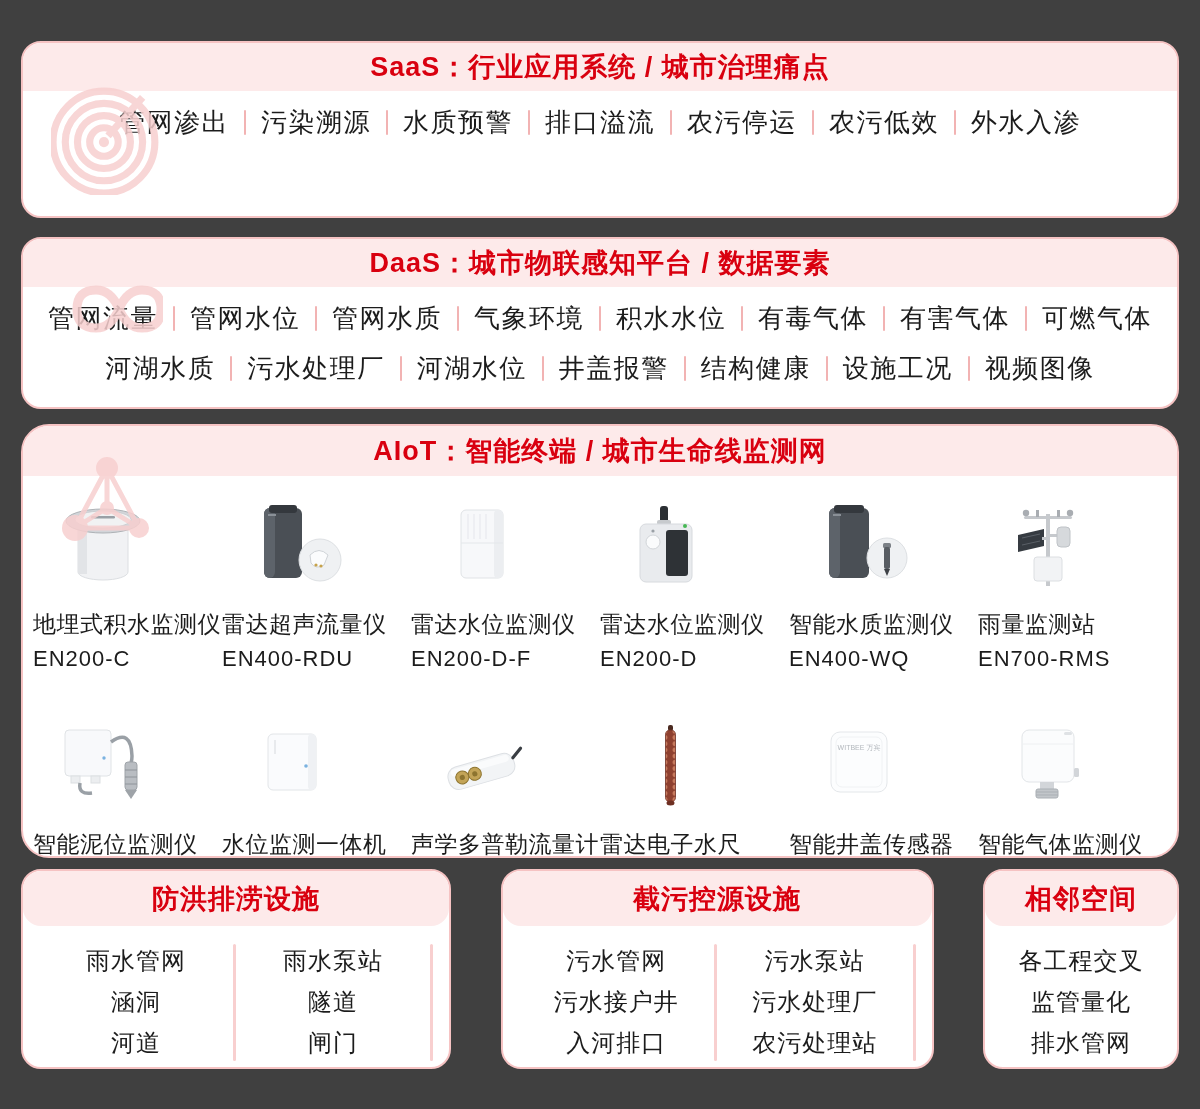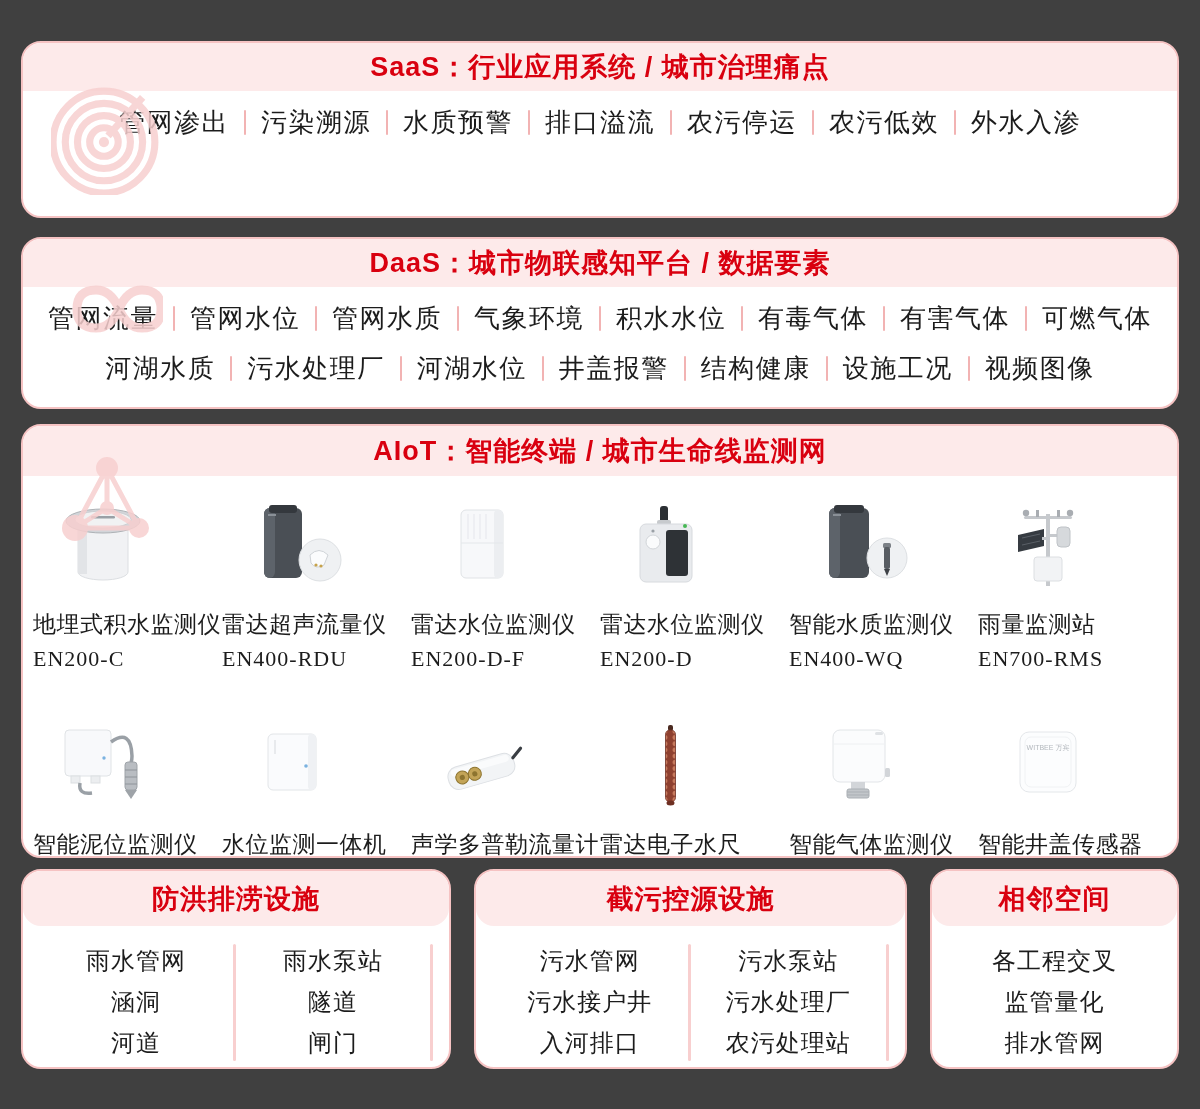--- a/index.html
+++ b/index.html
@@ -13,21 +13,21 @@
     border:2px solid #f6c3c3;border-radius:20px;overflow:hidden;
   }
   .band{
     height:48px;background:#fdeaea;display:flex;align-items:center;justify-content:center;
   }
   .panel-title{
     font-size:27px;font-weight:700;color:#d9000f;letter-spacing:1px;white-space:nowrap;
   }
   .saas{height:177px;margin-bottom:19px;}
   .daas{height:172px;margin-bottom:15px;}
-  .aiot{height:434px;margin-bottom:11px;}
+  .aiot{height:434px;margin-bottom:11px;border-radius:28px;}
   .aiot .band{height:50px;}
   .itemrow{
     display:flex;justify-content:center;align-items:center;height:38px;margin-top:12px;
   }
   .saas .itemrow:first-of-type,.daas .itemrow:first-of-type{margin-top:20px;}
   .item{
     font-size:26px;color:#1c1c1c;letter-spacing:1.5px;white-space:nowrap;
   }
   .sep{
     width:2px;height:25px;background:#f2b3b3;margin:0 15px;border-radius:1px;flex:0 0 auto;
@@ -38,28 +38,28 @@
   .wm-daas{left:22px;top:30px;}
   .wm-aiot{left:34px;top:26px;}
   
   .devgrid{
     display:grid;grid-template-columns:repeat(6,1fr);padding:0 10px;
   }
   .devgrid.row2{margin-top:24px;}
   .devcard{display:flex;flex-direction:column;align-items:flex-start;}
   .devimg{height:95px;margin-top:26px;display:flex;align-items:center;justify-content:center;}
   .devname{font-size:23px;color:#1c1c1c;margin-top:12px;letter-spacing:.5px;white-space:nowrap;}
-  .devmodel{font-size:22px;color:#1c1c1c;margin-top:6px;letter-spacing:1px;font-family:Liberation Serif, serif;}
+  .devmodel{font-size:22px;color:#1c1c1c;margin-top:6px;letter-spacing:1px;}
   
   .facrow{display:flex;justify-content:space-between;}
   .fac{height:200px;}
   .fac .band{height:55px;border-radius:18px;}
   .fac1{width:430px;}
   .fac2{width:433px;}
-  .fac3{width:249px;}
+  .fac3{width:196px;}
   .faccols{display:flex;justify-content:space-evenly;align-items:stretch;padding:14px 16px 0;}
   .faccol{display:flex;flex-direction:column;align-items:center;flex:1;}
   .facitem{font-size:24px;color:#1c1c1c;line-height:41px;white-space:nowrap;letter-spacing:1px;}
   .vdiv{width:3px;background:#f8cfcf;border-radius:2px;margin:4px 0 2px;flex:0 0 auto;}
 </style>
 </head>
 <body>
 
 <div class="page">
 
@@ -296,41 +296,41 @@
           </defs>
           <rect x="68" y="3" width="5" height="6" rx="2" fill="#4a2a20"></rect>
           <rect x="65.5" y="8" width="10" height="72" rx="4.5" fill="url(#coil10)" stroke="#6e2f22" stroke-width="0.8"></rect>
           <ellipse cx="70.5" cy="81" rx="4" ry="2.5" fill="#6e2f22"></ellipse>
         </svg>
         <div class="devname">雷达电子水尺</div>
 
       </div>
       <div class="devcard">
         <svg class="devimg" width="140" height="95" viewBox="0 0 140 95">
+          <rect x="42" y="10" width="56" height="60" rx="9" fill="#fcfdfe" stroke="#e4e7ea"></rect>
+          <rect x="47" y="15" width="46" height="50" rx="6" fill="none" stroke="#f0f2f4"></rect>
+          <text x="70" y="28" font-size="7" fill="#b3b8bd" text-anchor="middle" font-family="Liberation Sans, sans-serif">WITBEE 万宾</text>
+        </svg>
+        <div class="devname">智能井盖传感器</div>
+
+      </div>
+      <div class="devcard">
+        <svg class="devimg" width="140" height="95" viewBox="0 0 140 95">
           <rect x="44" y="8" width="52" height="52" rx="7" fill="#fbfcfd" stroke="#e2e5e8"></rect>
           <line x1="44" y1="22" x2="96" y2="22" stroke="#eef0f2"></line>
           <rect x="86" y="10" width="8" height="3" rx="1.5" fill="#dfe2e5"></rect>
           <rect x="96" y="46" width="5" height="9" rx="1.5" fill="#d2d5d9"></rect>
           <rect x="62" y="60" width="14" height="7" fill="#d2d5d9"></rect>
           <rect x="58" y="67" width="22" height="9" rx="2" fill="#c2c6ca" stroke="#aaafb4"></rect>
           <line x1="58" y1="70" x2="80" y2="70" stroke="#aaafb4"></line>
             <line x1="58" y1="73" x2="80" y2="73" stroke="#aaafb4"></line>
         </svg>
         <div class="devname">智能气体监测仪</div>
 
       </div>
-      <div class="devcard">
-        <svg class="devimg" width="140" height="95" viewBox="0 0 140 95">
-          <rect x="42" y="10" width="56" height="60" rx="9" fill="#fcfdfe" stroke="#e4e7ea"></rect>
-          <rect x="47" y="15" width="46" height="50" rx="6" fill="none" stroke="#f0f2f4"></rect>
-          <text x="70" y="28" font-size="7" fill="#b3b8bd" text-anchor="middle" font-family="Liberation Sans, sans-serif">WITBEE 万宾</text>
-        </svg>
-        <div class="devname">智能井盖传感器</div>
-
-      </div>
     </div>
   </section>
 
   <div class="facrow">
 
     <section class="panel fac fac1">
       <div class="band">
         <div class="panel-title">防洪排涝设施</div>
       </div>
       <div class="faccols">

